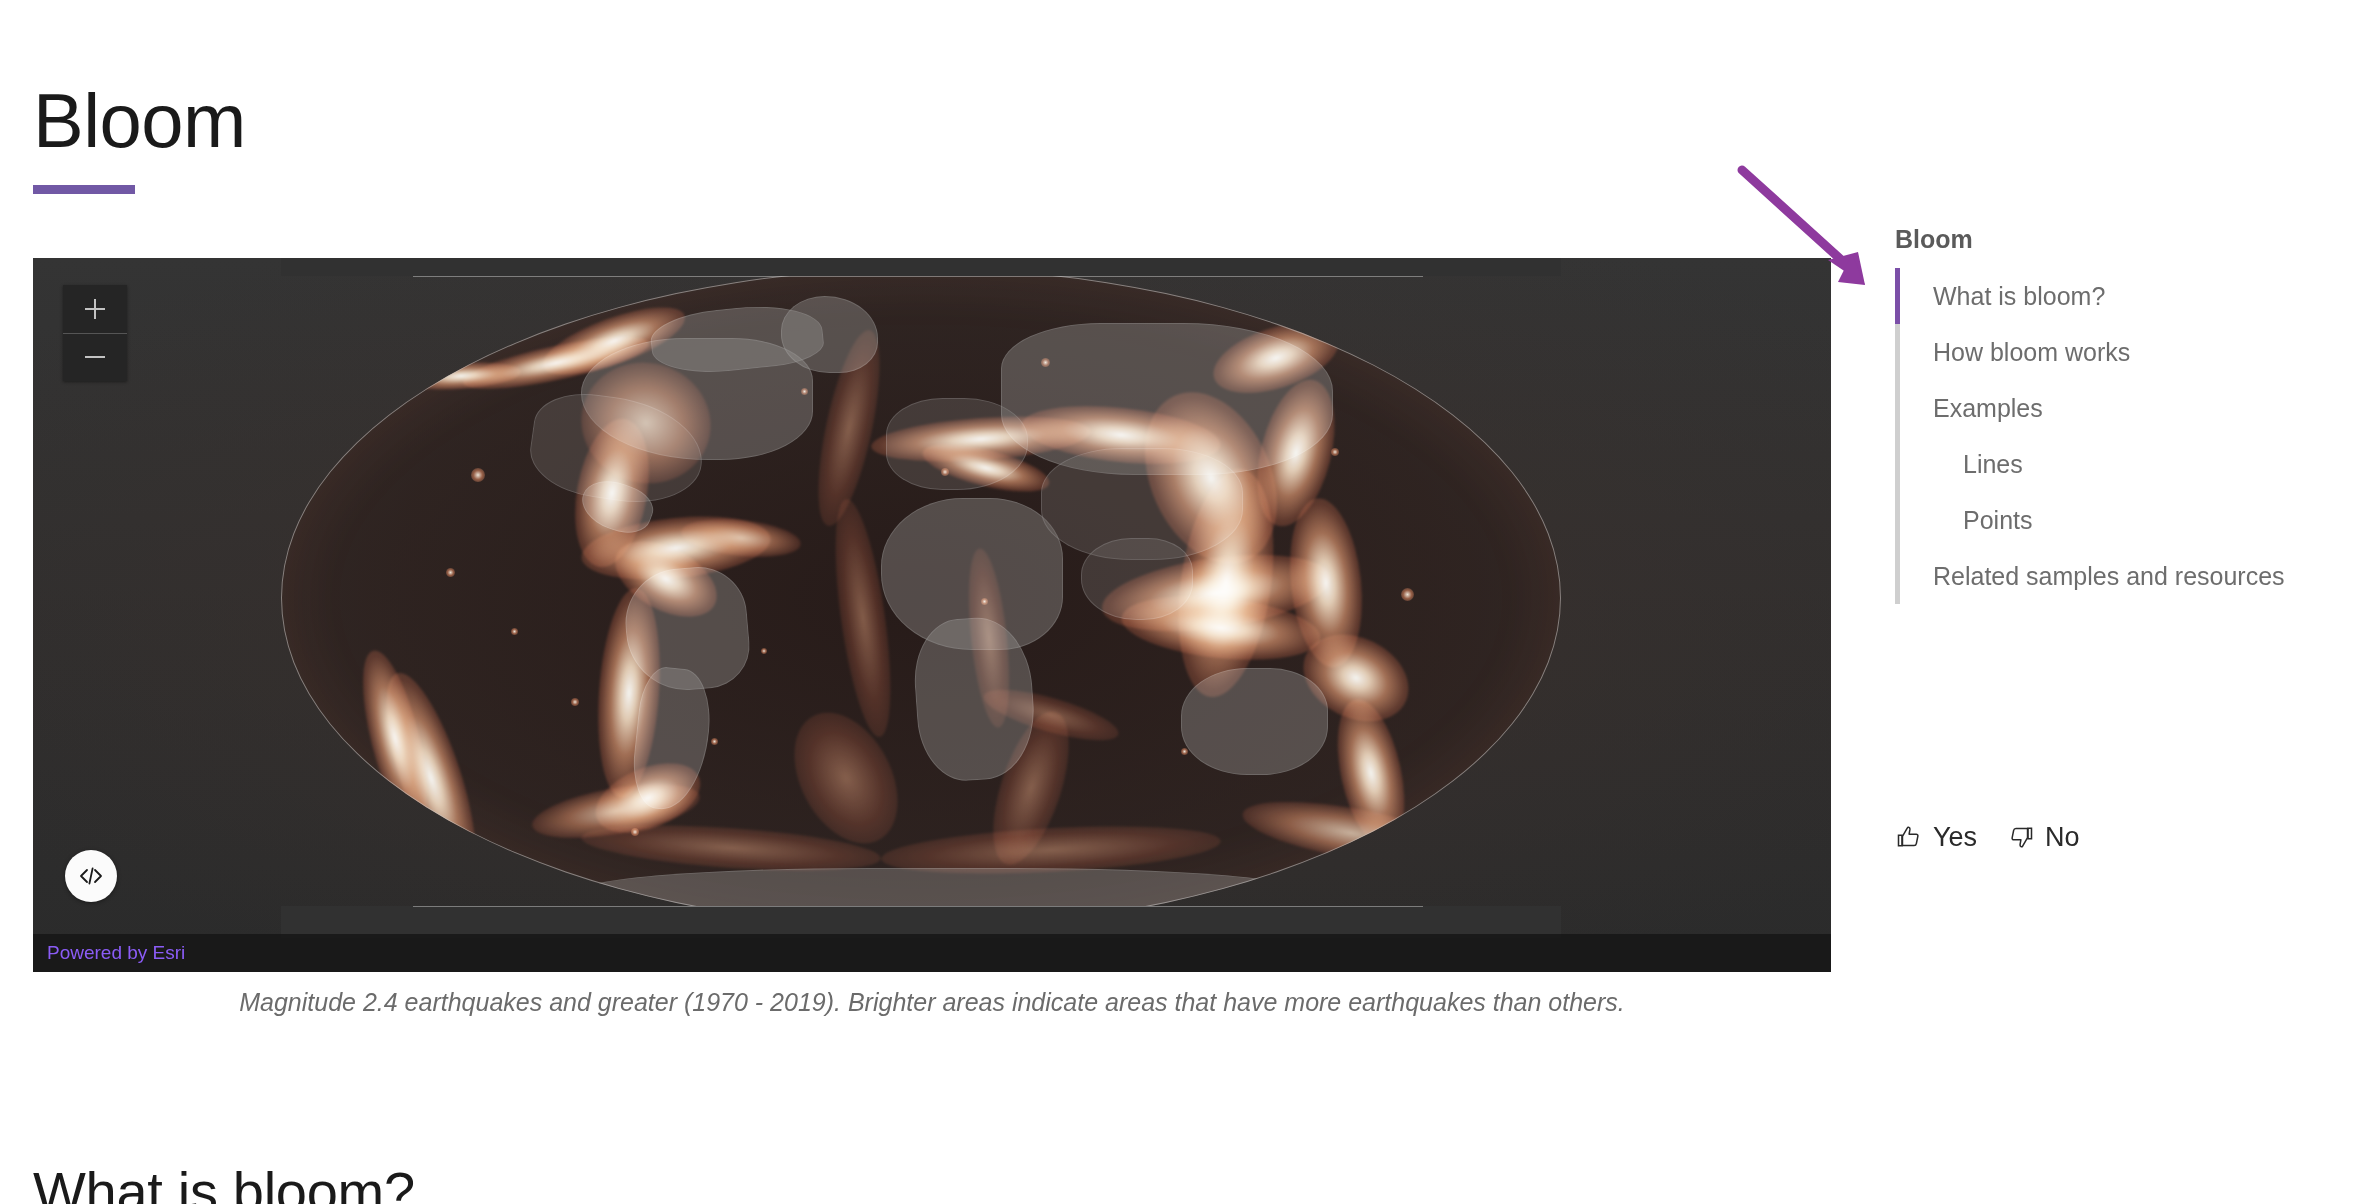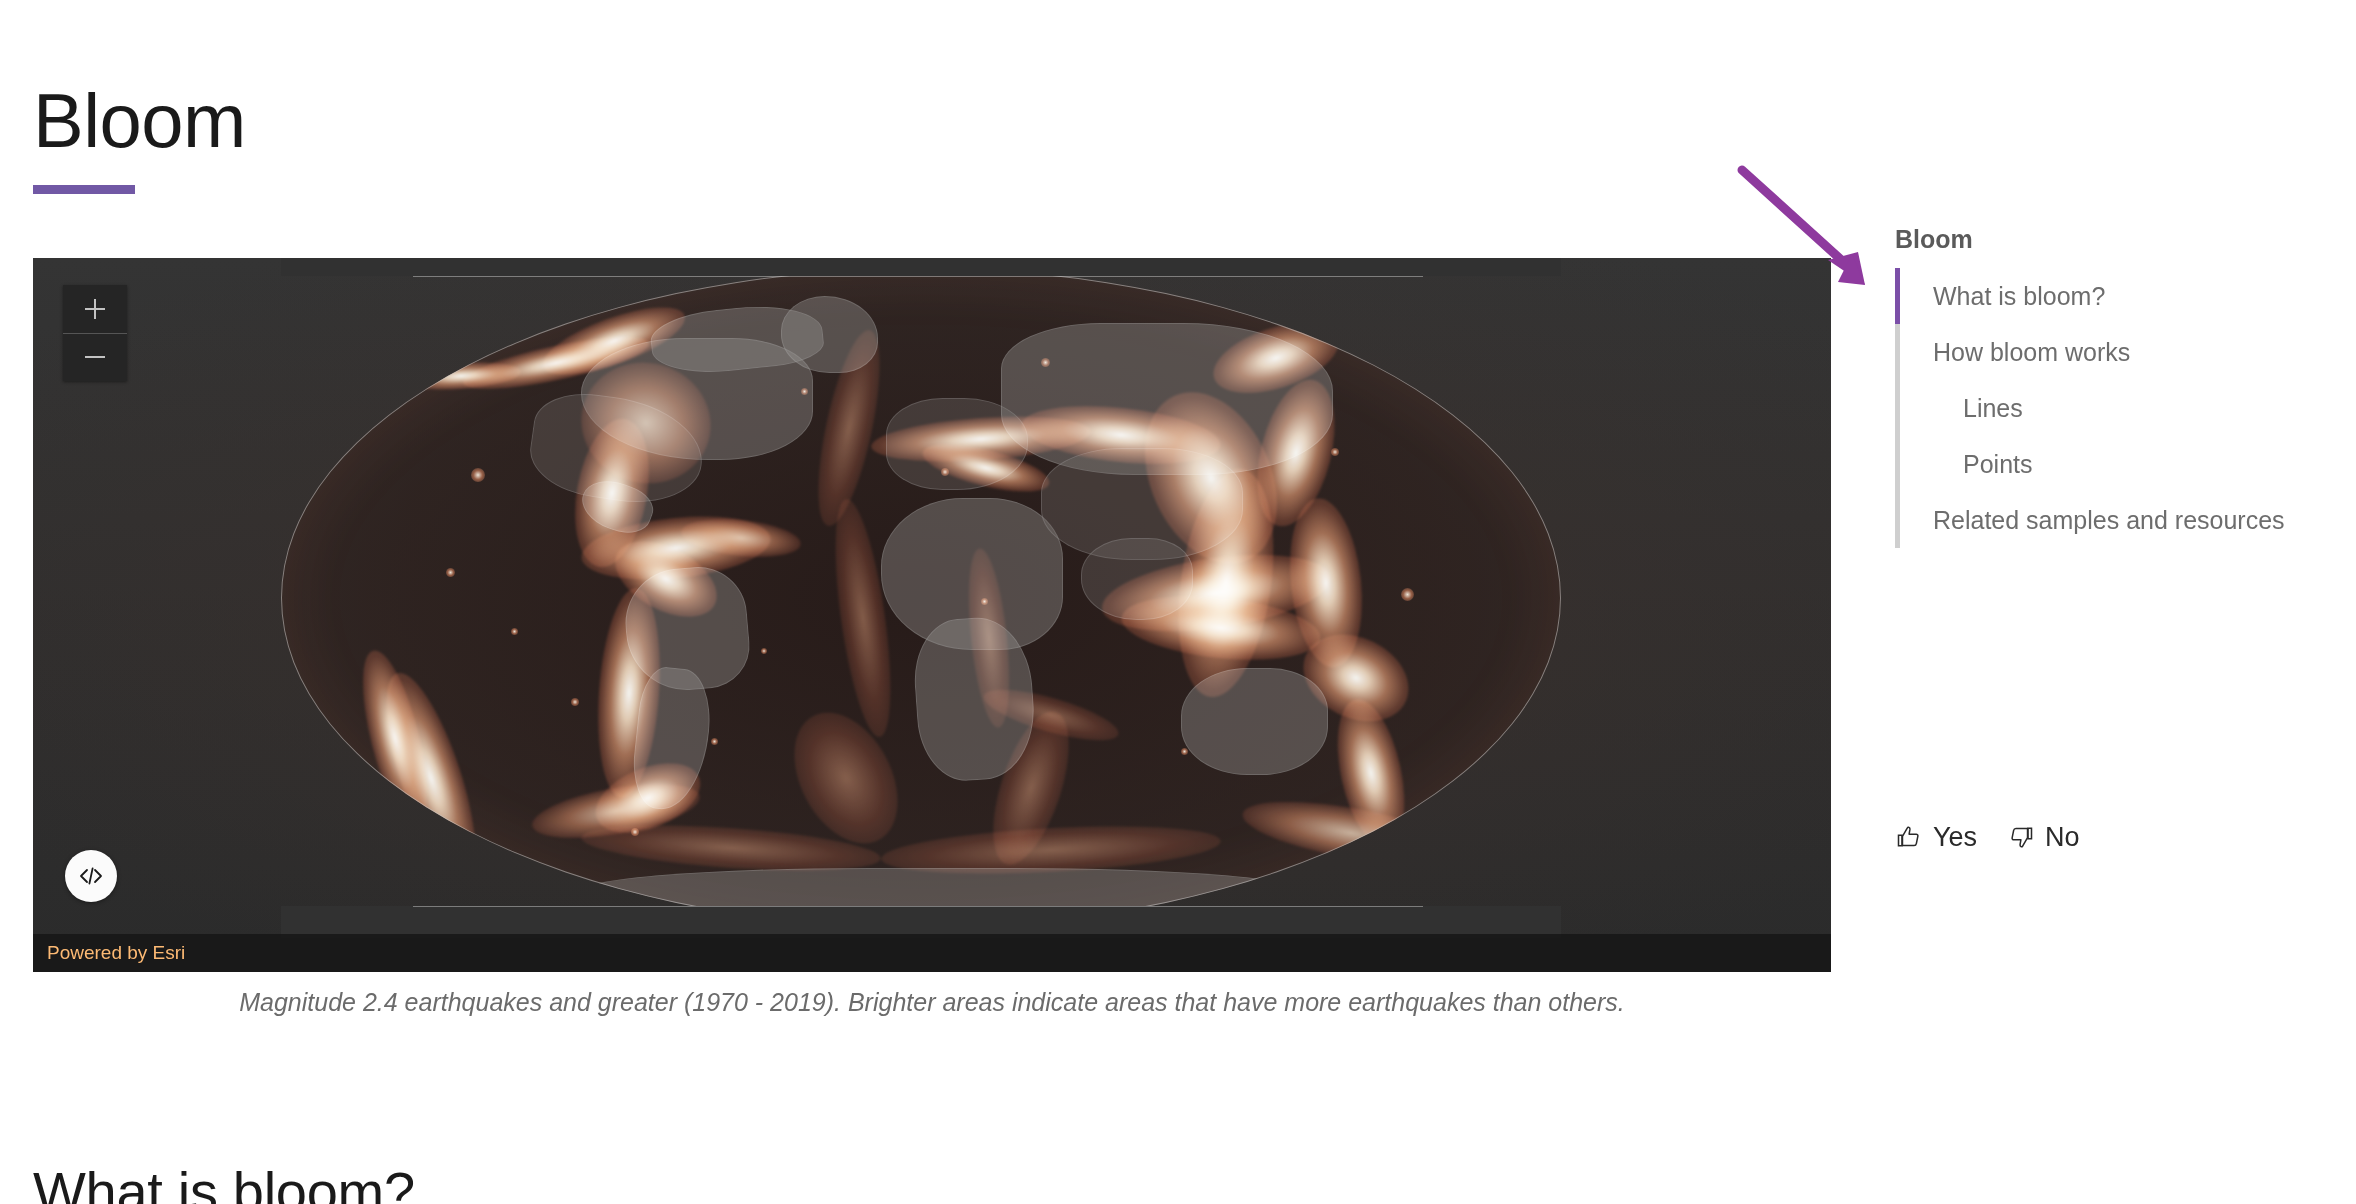--- a/index.html
+++ b/index.html
@@ -128,21 +128,21 @@
   .code-btn svg{display:block;}
 
   
   .attrib-bar{
     position:absolute;left:0;right:0;bottom:0;height:38px;
     background:rgba(24,24,24,.92);
     display:flex;align-items:center;justify-content:space-between;
     padding:0 14px;box-sizing:border-box;
   }
   .attrib-text{font-size:19px;color:#d3d3d3;line-height:38px;white-space:nowrap;}
-  .attrib-powered{font-size:19px;color:#fdba74;line-height:38px;white-space:nowrap;}
+  .attrib-powered{font-size:19px;color:#8b5cf6;line-height:38px;white-space:nowrap;}
 
   
   .map-caption{
     position:absolute;left:33px;top:984px;width:1798px;
     text-align:center;
     font-size:25px;font-style:italic;color:#6b6b6b;
     line-height:36px;
   }
 
   
@@ -330,20 +330,21 @@
 
 <h2 class="section-heading">What is bloom?</h2>
 
 <div class="sidebar">
   <div class="sidebar-title">Bloom</div>
   <nav class="toc">
     <div class="toc-rail"></div>
     <div class="toc-rail-active"></div>
     <a class="toc-item active">What is bloom?</a>
     <a class="toc-item">How bloom works</a>
+    <a class="toc-item">Examples</a>
     <a class="toc-item sub">Lines</a>
     <a class="toc-item sub">Points</a>
     <a class="toc-item">Related samples and resources</a>
   </nav>
 </div>
 
 <div class="helpful">
   <div class="helpful-row">
     <div class="helpful-btn">
       <svg width="28" height="28" viewBox="0 0 24 24">

